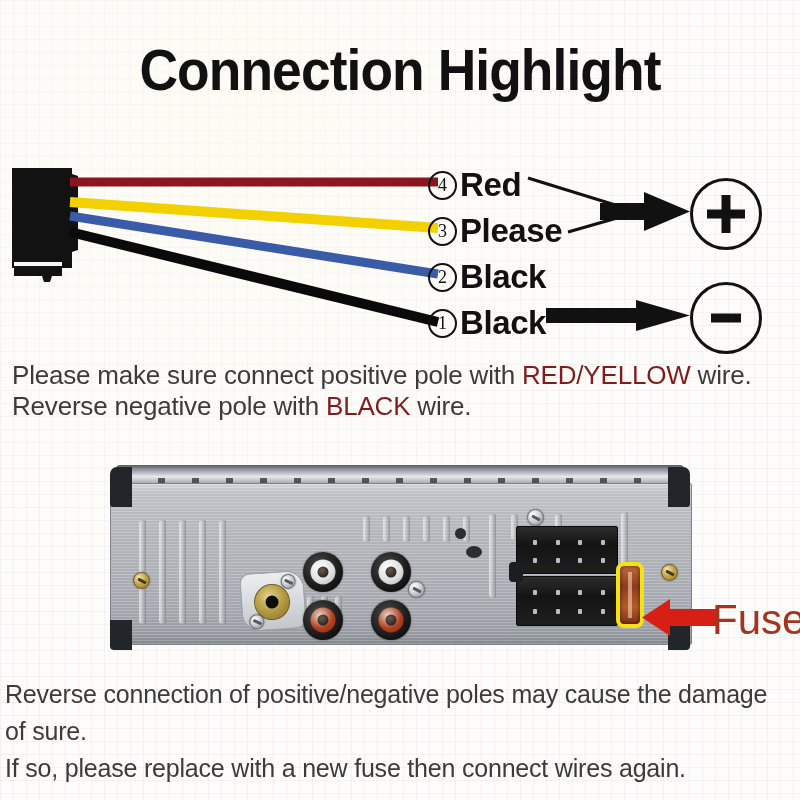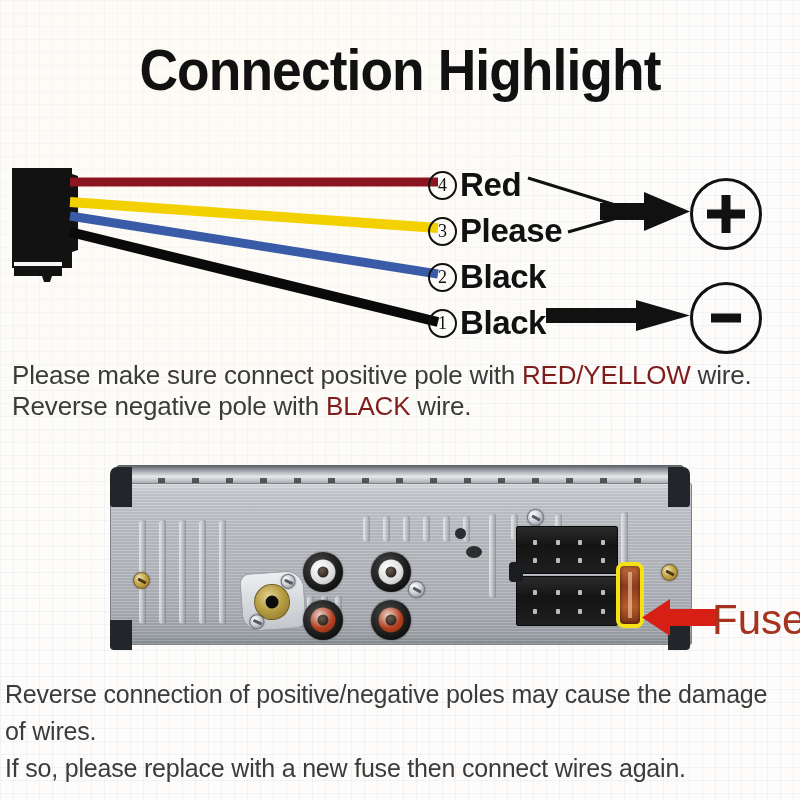--- a/index.html
+++ b/index.html
@@ -491,17 +491,17 @@
   <svg class="layer" id="fuse-arrow" style="left:640px; top:596px;" width="80" height="44" viewBox="0 0 80 44">
     <g>
       <rect x="22" y="13" width="56" height="17" fill="#d81f16"></rect>
       <path d="M30 3 L2 21.5 L30 40 Z" fill="#d81f16"></path>
     </g>
   </svg>
   <div class="layer" id="fuse-label" style="left:712px; top:596px;">Fuse</div>
 
   <div class="layer para" id="para-bottom">
     <div>Reverse connection of positive/negative poles may cause the damage</div>
-    <div>of wires.</div>
+    <div>of sure.</div>
     <div>If so, please replace with a new fuse then connect wires again.</div>
   </div>
 
 </div>
 
 </body></html>

